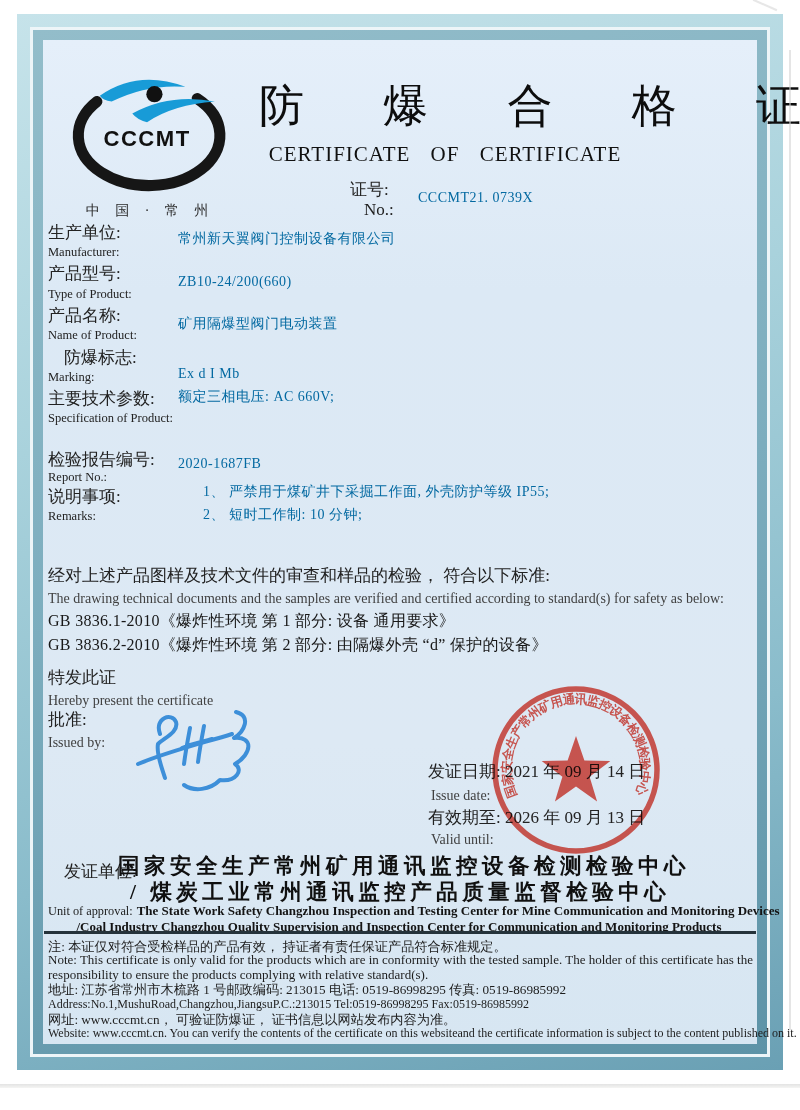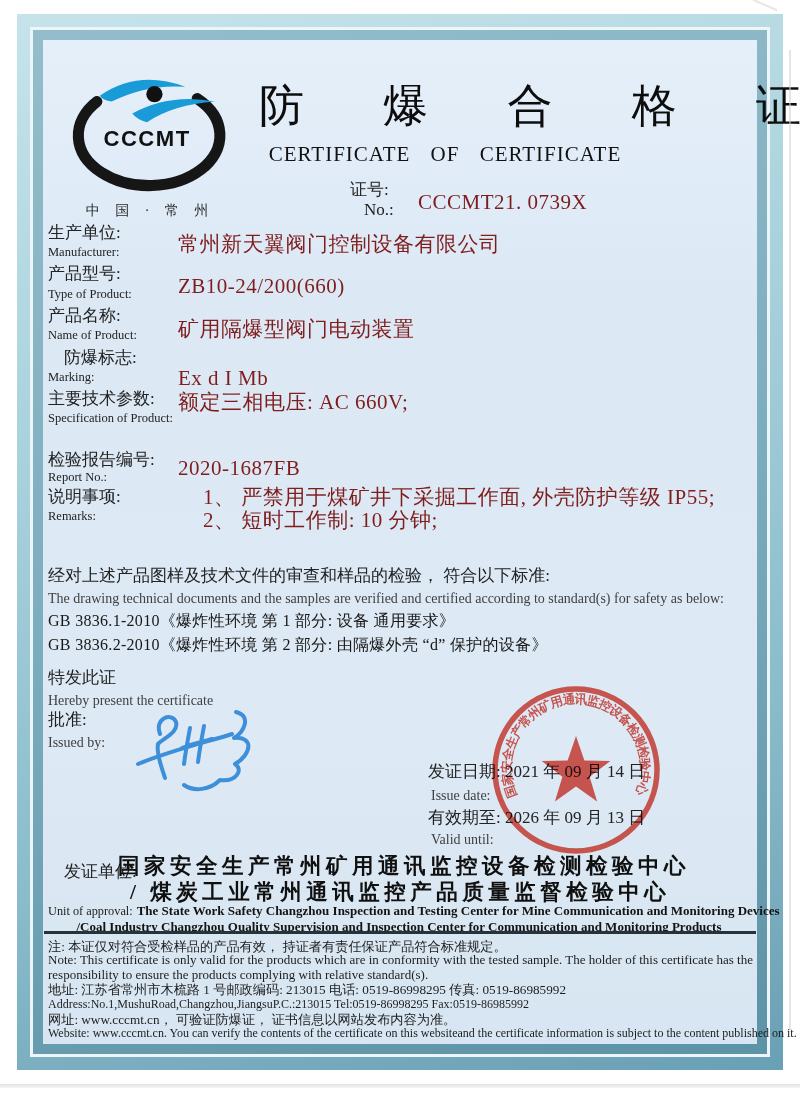--- a/index.html
+++ b/index.html
@@ -30,21 +30,21 @@
   
   .title{
     font-size:45px;letter-spacing:34px;text-indent:34px;font-weight:400;color:#0d0d0d;
     white-space:nowrap;text-align:center;
   }
   .subtitle{
     font-size:21px;word-spacing:14px;letter-spacing:1px;color:#111;text-align:center;white-space:nowrap;
   }
   .lbl-cn{font-size:17px;color:#222;white-space:nowrap;}
   .lbl-en{font-size:12.5px;color:#222;white-space:nowrap;}
-  .val{font-size:21px;color:#7f1d1d;white-space:nowrap;letter-spacing:.5px;}
+  .val{font-size:14px;color:#0369a1;white-space:nowrap;letter-spacing:.5px;}
   .small-en{font-size:14px;color:#404040;white-space:nowrap;font-family:Liberation Serif, serif;}
   .gb{font-size:16px;color:#181818;white-space:nowrap;letter-spacing:.3px;}
   .appr-cn{font-size:21.5px;font-weight:bold;letter-spacing:4.5px;color:#101010;white-space:nowrap;}
   .appr-en{font-size:13px;font-weight:bold;color:#141414;white-space:nowrap;}
   .note-cn{font-size:13.2px;color:#1d1d1d;white-space:nowrap;}
   .note-en{font-size:13px;color:#1d1d1d;white-space:nowrap;}
   .sep{background:#25333b;}
   .logo-sub{font-size:14px;letter-spacing:6px;color:#2a2a2a;white-space:nowrap;}
   .seal-wrap{mix-blend-mode:multiply;opacity:.88;}
   .edge{background:#cfcfcf;}

